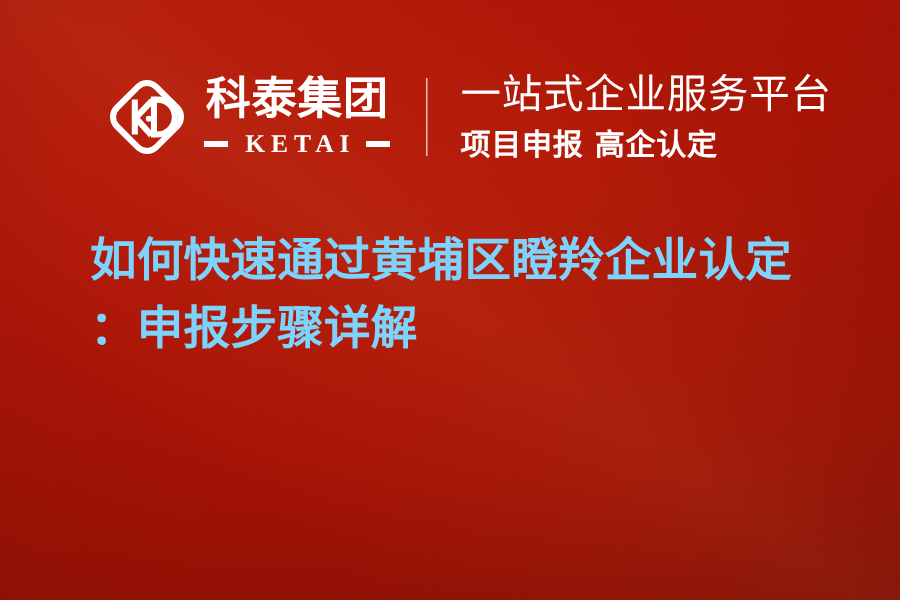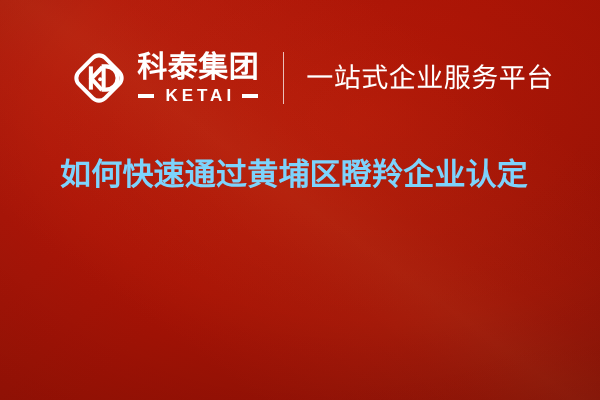--- a/index.html
+++ b/index.html
@@ -109,21 +109,21 @@
     margin-top: 4px;
     width: 100%;
   }
   .rule {
     height: 4px;
     width: 16px;
     background: #ffffff;
     flex: 0 0 auto;
   }
   #wordmark-en {
-    font-family: Liberation Sans, sans-serif;
+    font-family: Liberation Serif, serif;
     font-size: 17px;
     line-height: 18px;
     font-weight: 700;
     color: #ffffff;
     letter-spacing: 4px;
     white-space: nowrap;
     text-indent: 4px;
   }
 
   
@@ -209,22 +209,24 @@
           <span class="rule"></span>
           <span id="wordmark-en">KETAI</span>
           <span class="rule"></span>
         </div>
       </div>
 
       <div id="divider"></div>
 
       <div id="tagline">
         <div id="tagline-main">一站式企业服务平台</div>
+        <div id="tagline-sub">项目申报 高企认定</div>
       </div>
 
     </div>
   </div>
 
   <div id="headline">
     <div class="headline-line">如何快速通过黄埔区瞪羚企业认定</div>
+    <div class="headline-line">：申报步骤详解</div>
   </div>
 
 </div>
 
 </body></html>

